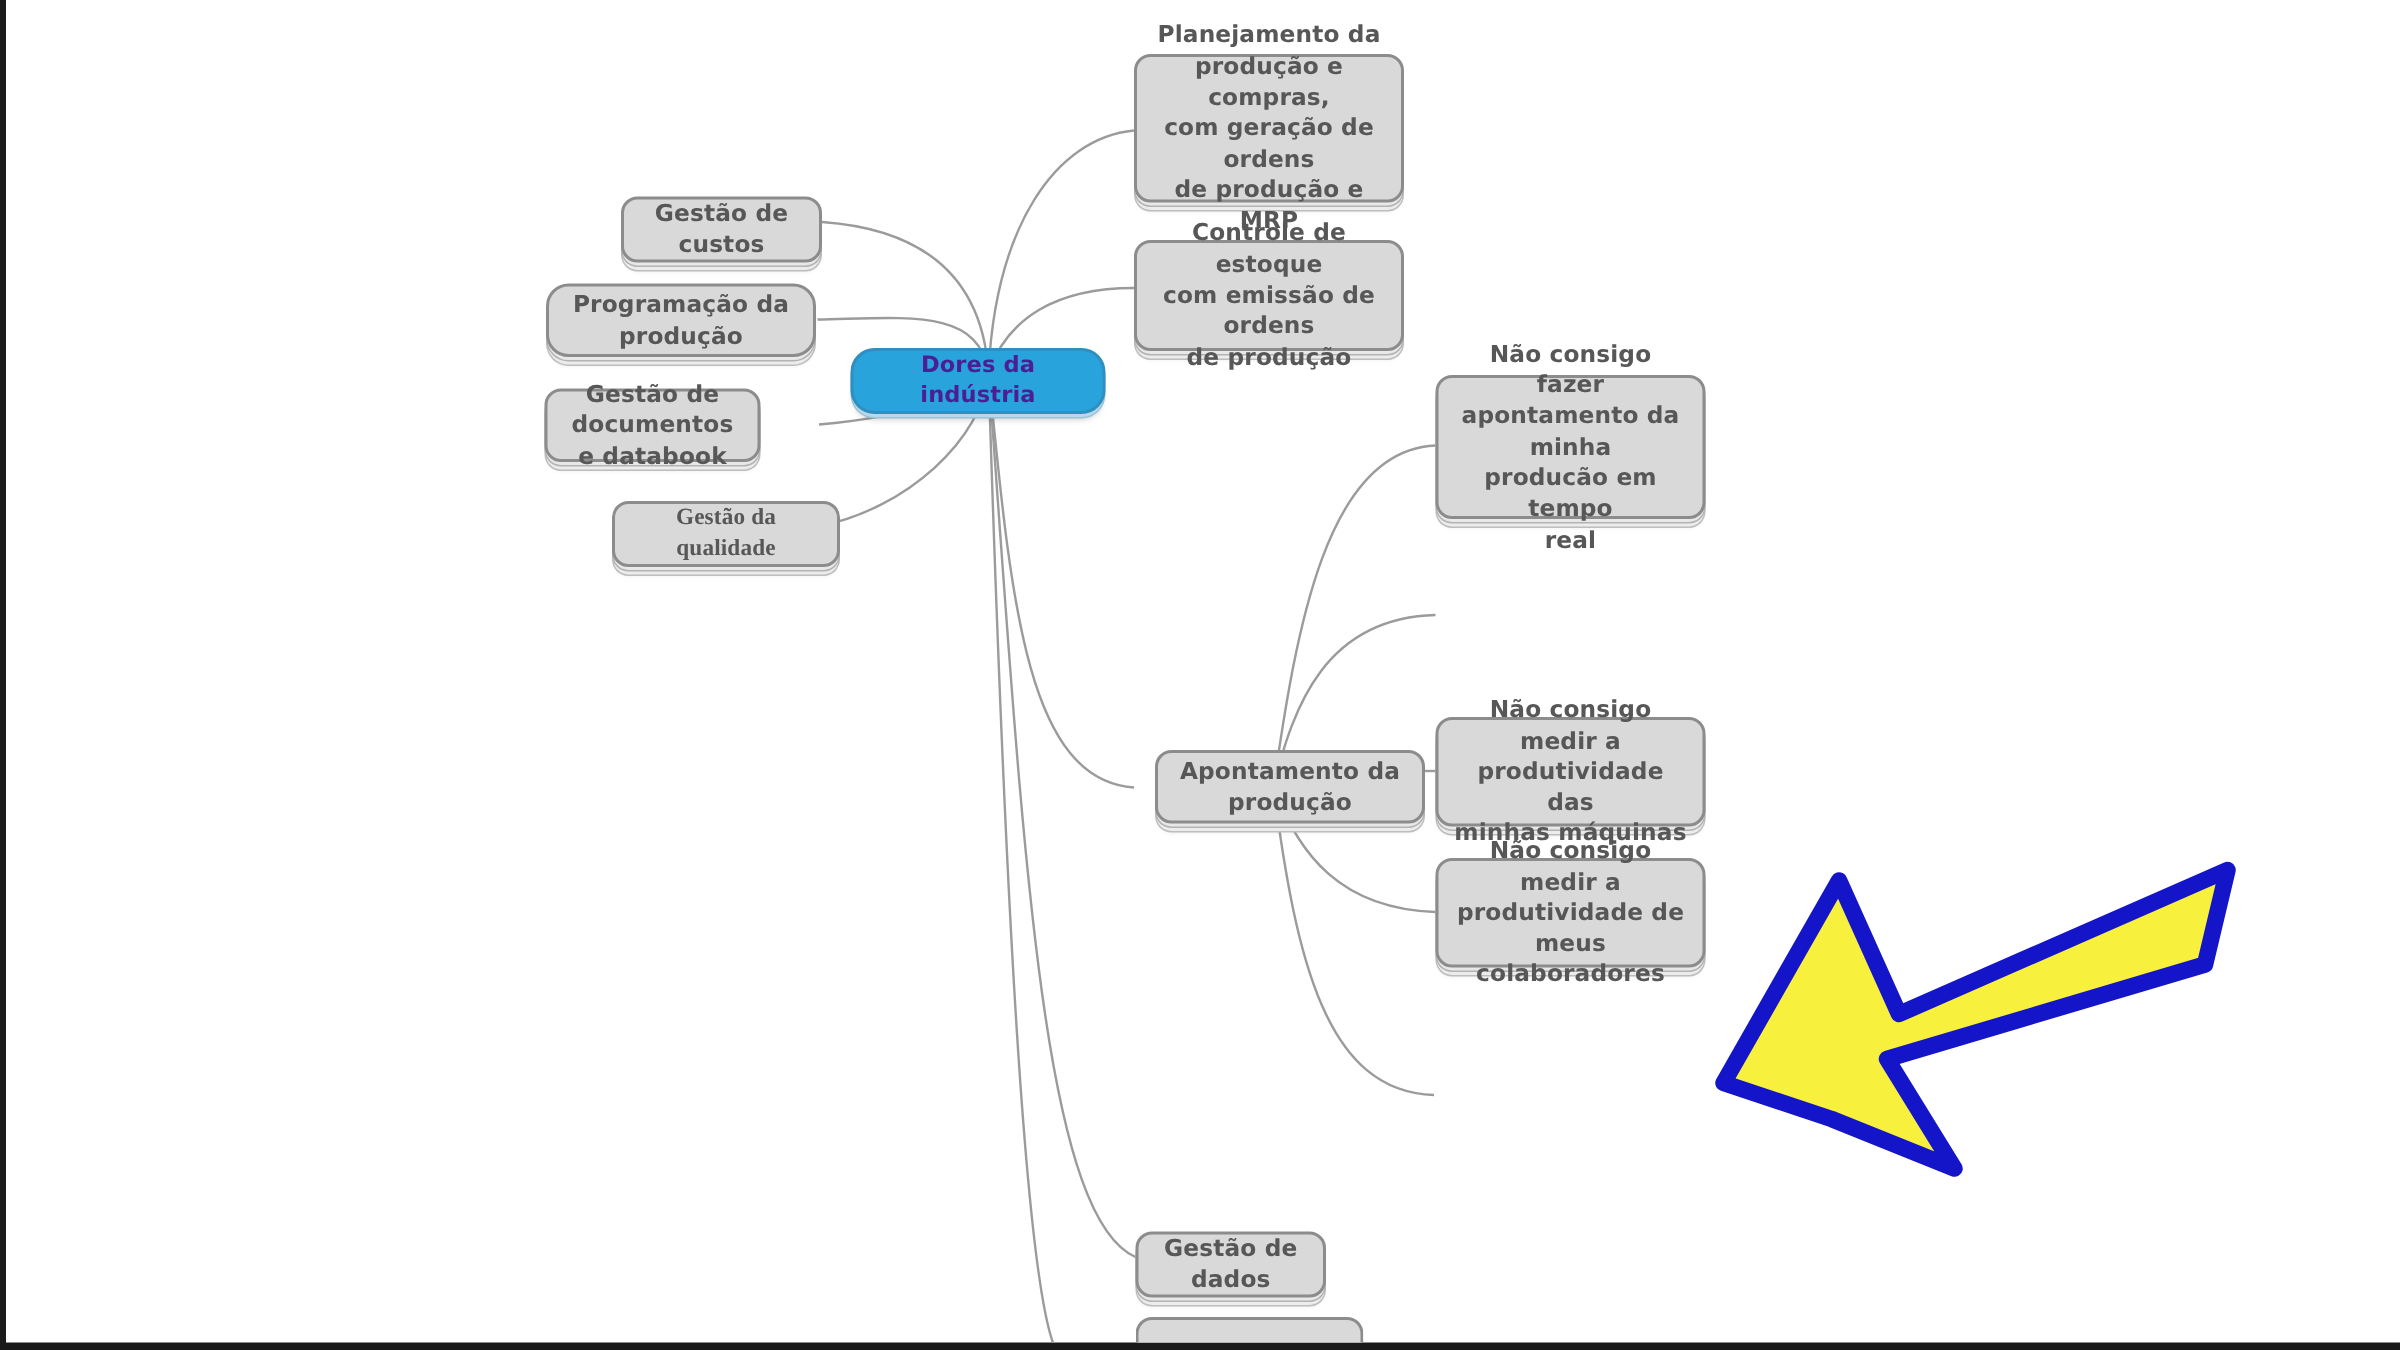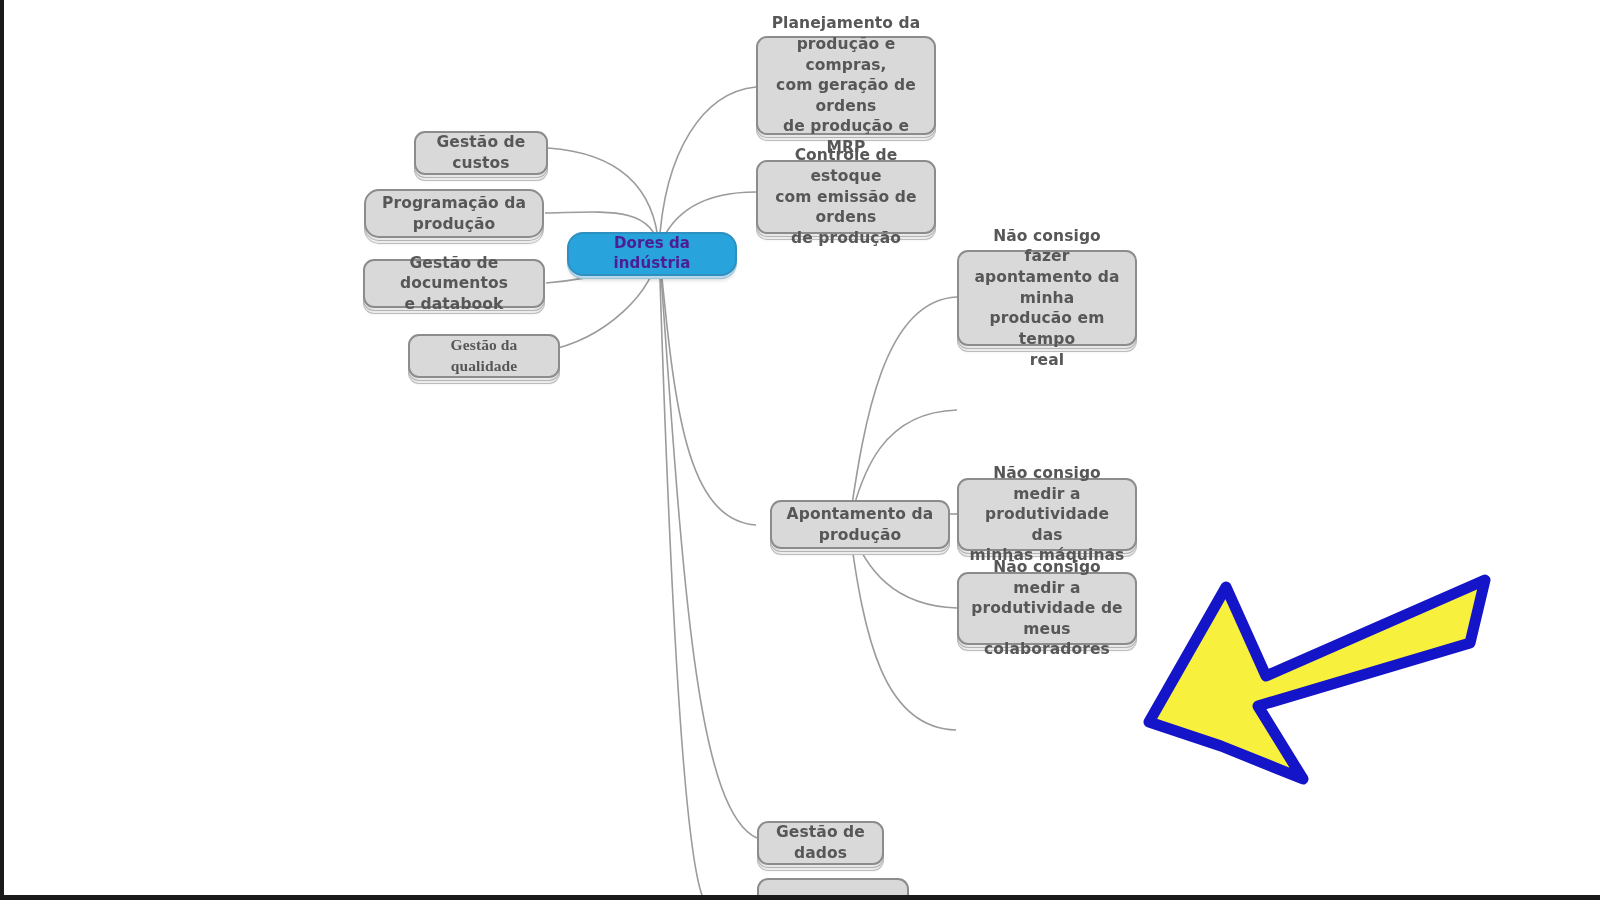--- a/index.html
+++ b/index.html
@@ -120,21 +120,21 @@
     <span class="node-text">Dores da indústria</span>
   </div>
 
   <div class="node" style="left:410px; top:131px; width:134px; height:33px;">
     <span class="node-text">Gestão de custos</span>
   </div>
   <div class="node" style="left:360px; top:189px; width:180px; height:49px;border-radius:15px;">
     <span class="node-text">Programação da
 produção</span>
   </div>
-  <div class="node" style="left:359px; top:259px; width:182px; height:49px;">
+  <div class="node" style="left:359px; top:259px; width:144px; height:49px;">
     <span class="node-text">Gestão de documentos
 e databook</span>
   </div>
   <div class="node" style="left:404px; top:334px; width:152px; height:33px;font-family:Liberation Serif, serif;">
     <span class="node-text">Gestão da qualidade</span>
   </div>
 
   <div class="node" style="left:752px; top:36px; width:180px; height:99px;">
     <span class="node-text">Planejamento da
 produção e compras,

